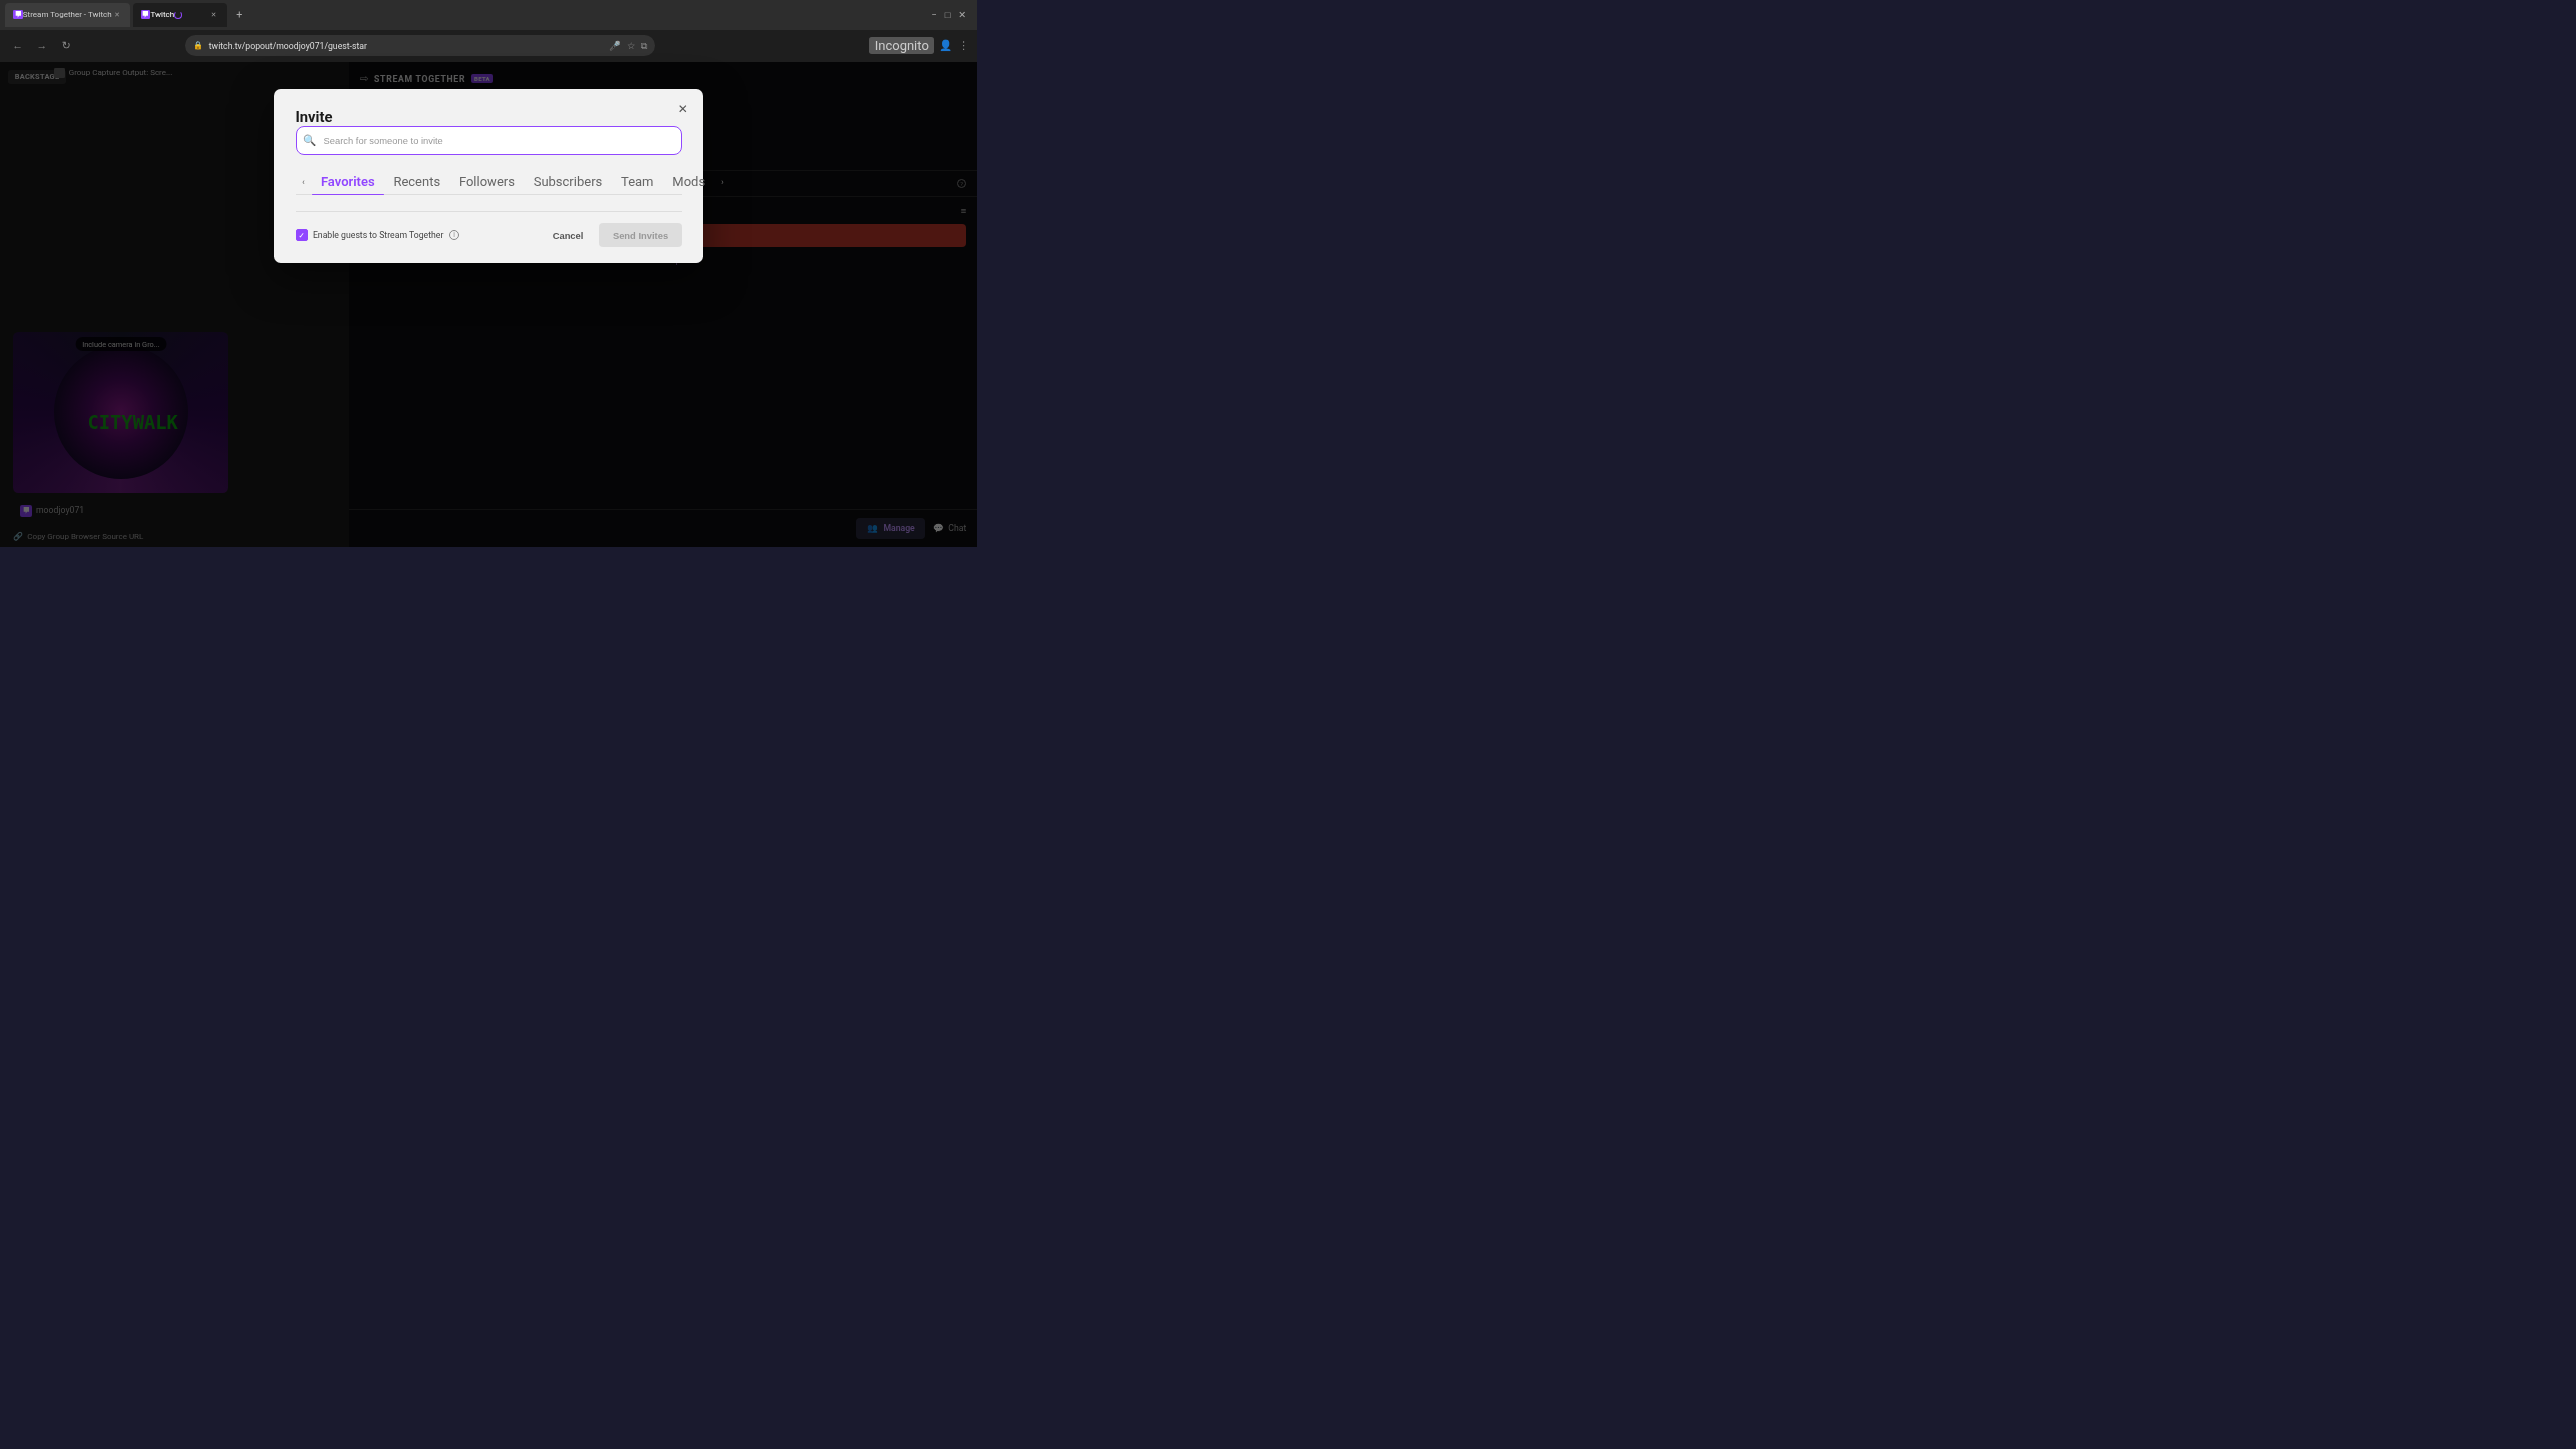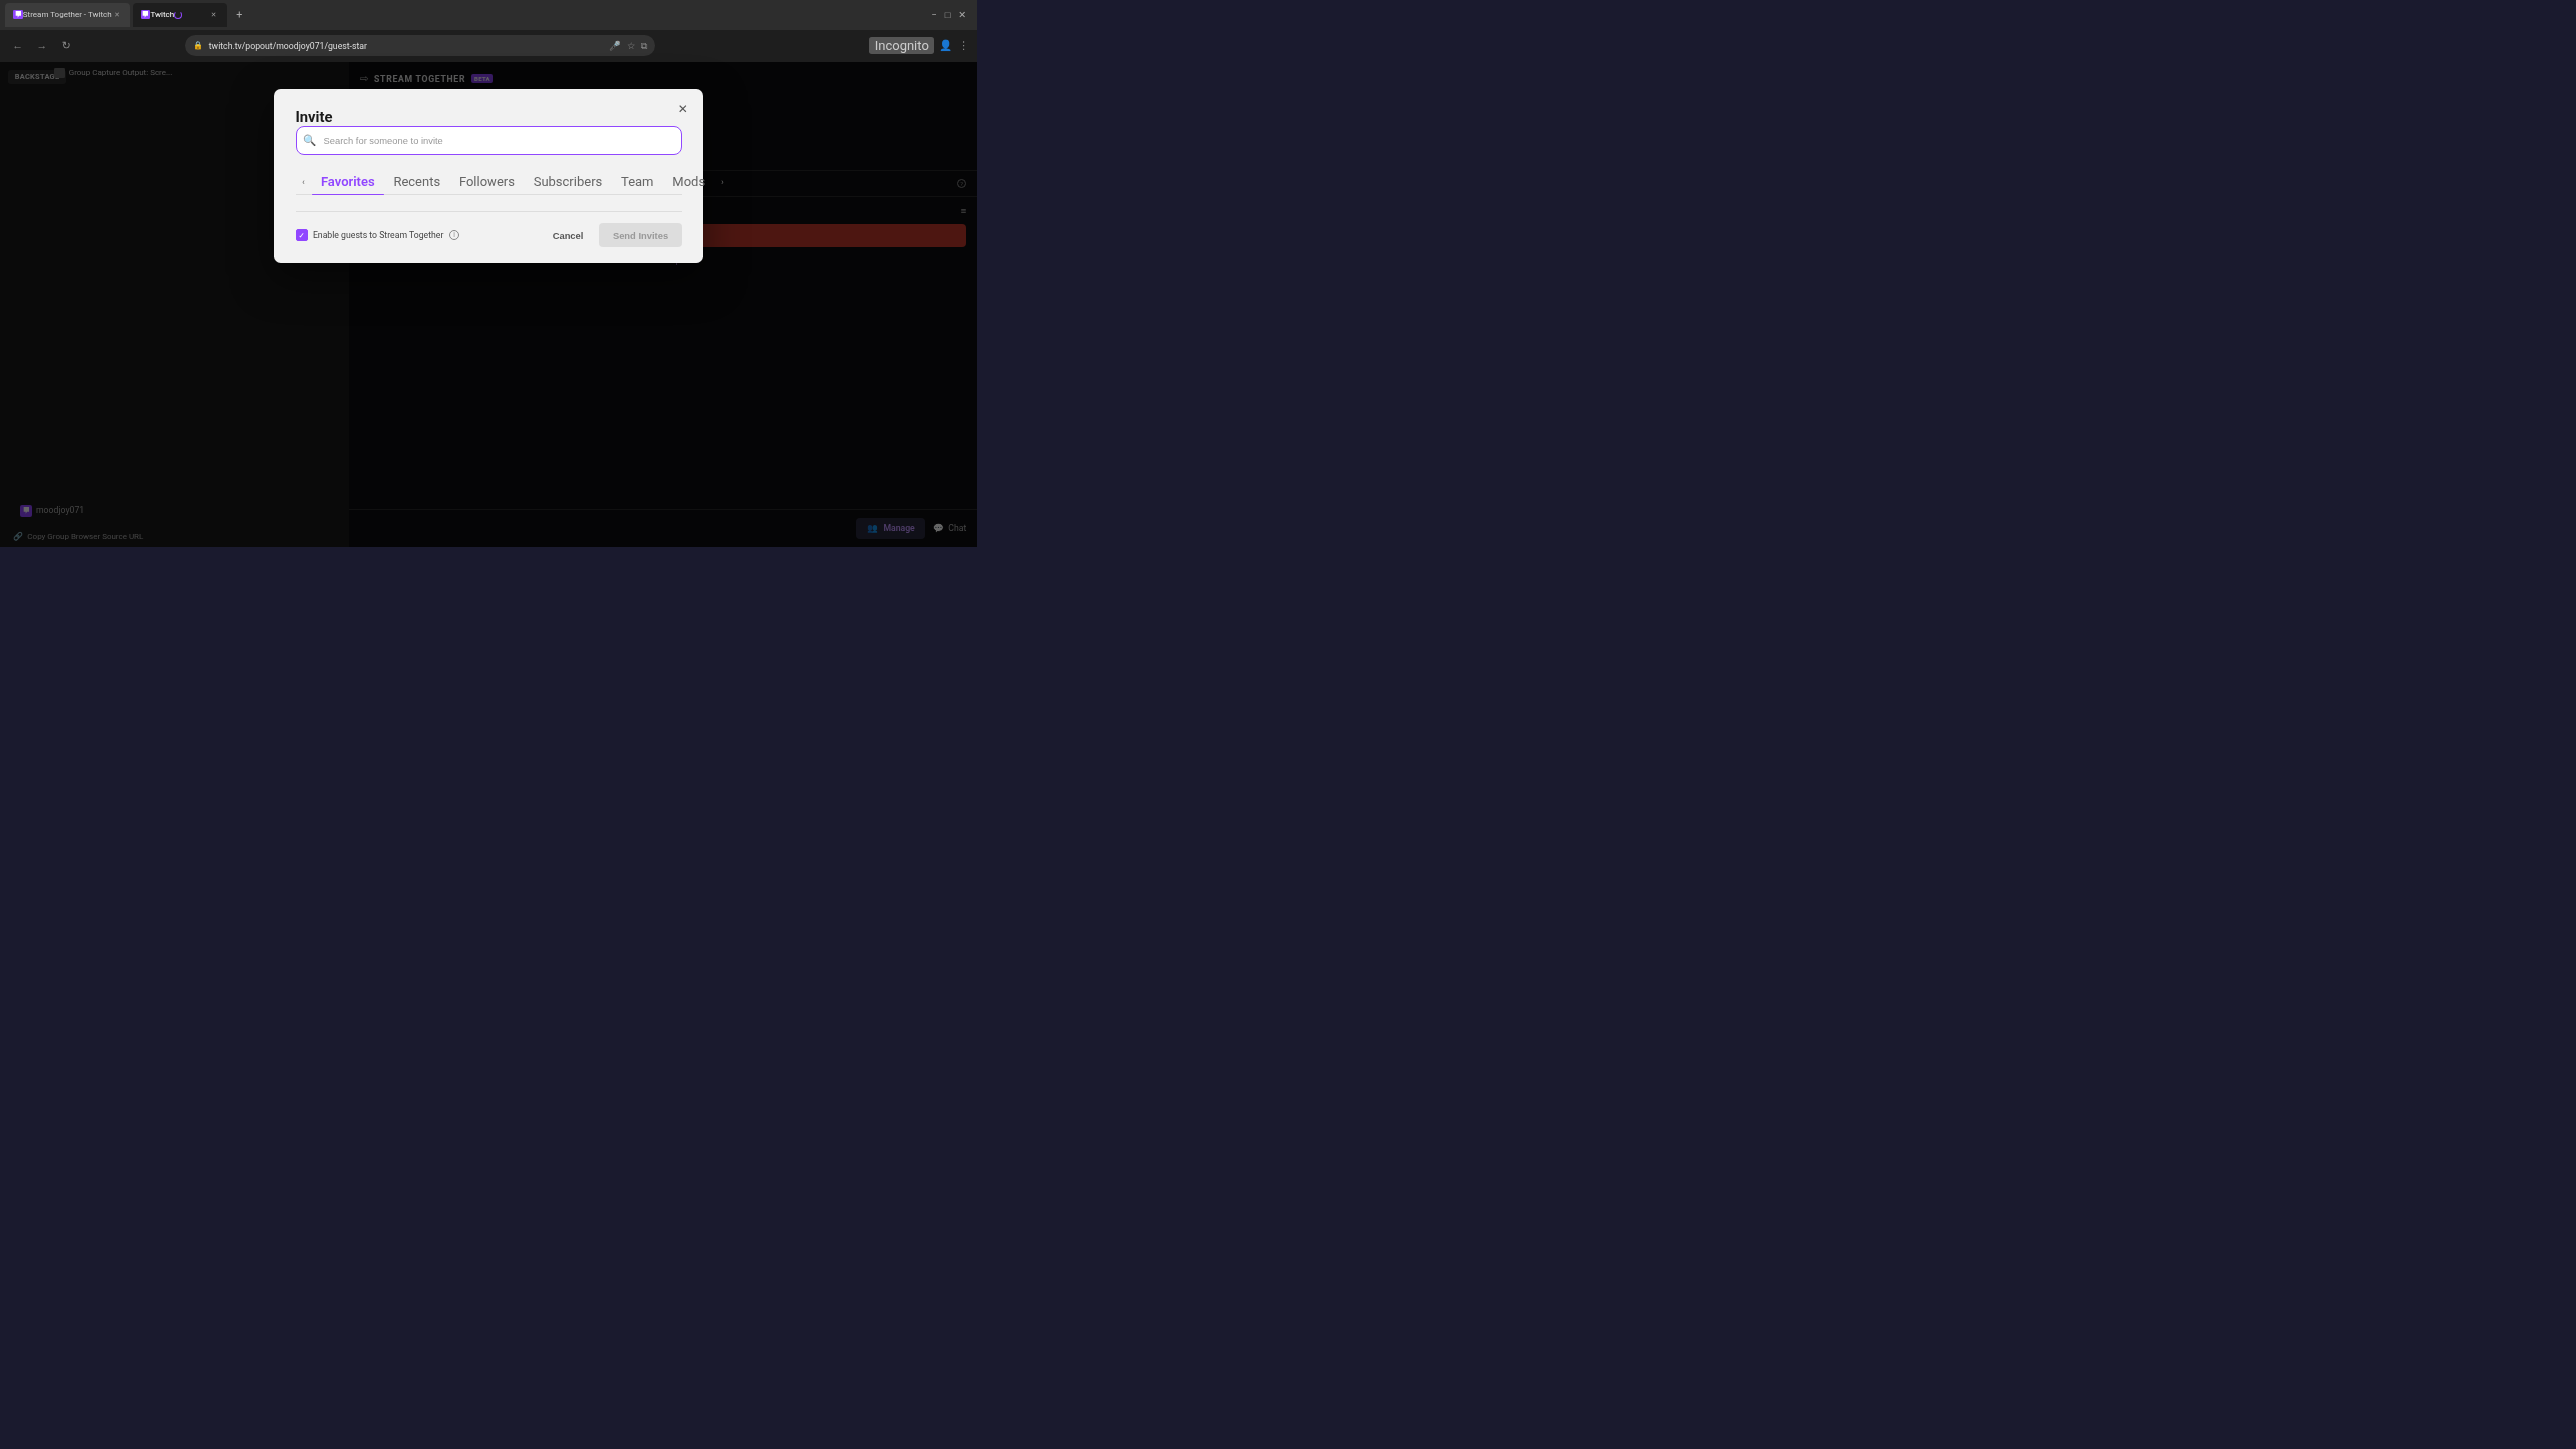--- a/index.html
+++ b/index.html
@@ -730,20 +730,37 @@
 
 <div class="main-area">
 
   <div class="left-panel">
     <div class="backstage-btn">BACKSTAGE</div>
     <div class="capture-label">
       <div class="capture-icon"></div>
       <span>Group Capture Output: Scre...</span>
     </div>
 
+    <div class="video-preview">
+      <div class="include-camera-badge">Include camera in Gro...</div>
+      <div class="avatar-img">
+
+        <svg width="134" height="134" viewBox="0 0 200 200" style="font-size:40px">
+          <defs>
+            <radialGradient id="avatarGrad" cx="50%" cy="50%" r="50%">
+              <stop offset="0%" style="stop-color:#8B1A8B;stop-opacity:1"></stop>
+              <stop offset="50%" style="stop-color:#4a0a5e;stop-opacity:1"></stop>
+              <stop offset="100%" style="stop-color:#1a0a2e;stop-opacity:1"></stop>
+            </radialGradient>
+          </defs>
+          <circle cx="100" cy="100" r="100" fill="url(#avatarGrad)"></circle>
+          <text x="50" y="125" font-size="28" fill="rgba(0,200,0,0.8)" font-family="monospace" font-weight="bold">CITYWALK</text>
+        </svg>
+      </div>
+    </div>
 
     <div class="stream-label">
       <div class="twitch-small-icon">
         <svg width="6.7" height="6.7" viewBox="0 0 10 10">
             <path d="M1 0h8v7H6l-2 3V7H1z" fill="white"></path>
           </svg>
       </div>
       <span>moodjoy071</span>
     </div>
 

